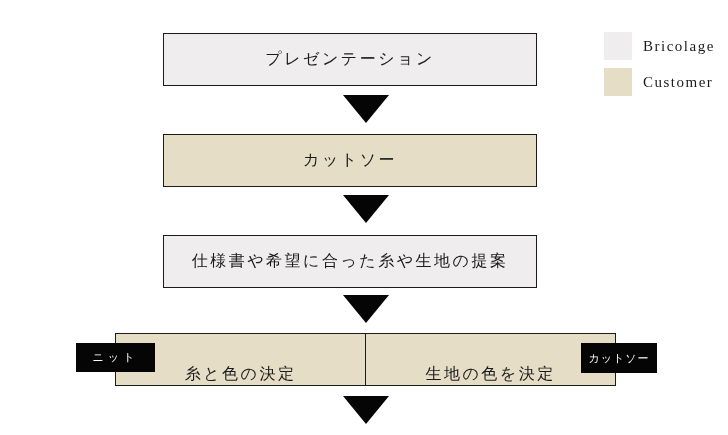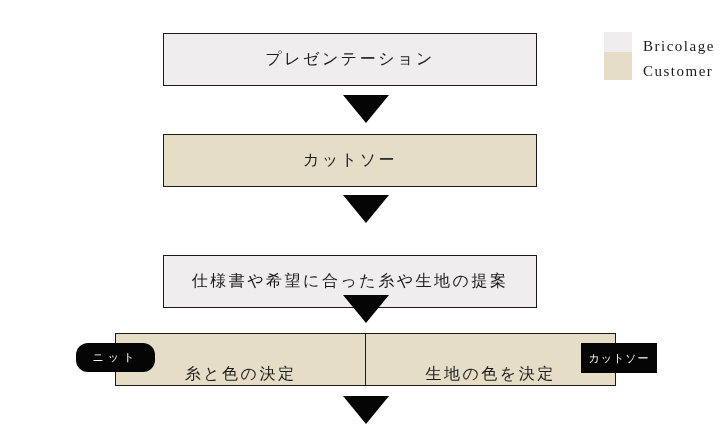--- a/index.html
+++ b/index.html
@@ -61,21 +61,21 @@
   .arrow-2{top:195px;}
   .arrow-3{top:295px;}
   .arrow-4{top:396px;}
   
   .legend-row{
     position:absolute;
     left:604px;
     display:flex;align-items:center;
   }
   .legend-row-1{top:32px;height:28px;}
-  .legend-row-2{top:52px;height:28px;align-items:flex-end;}
+  .legend-row-2{top:68px;height:28px;}
   .swatch{
     width:28px;height:28px;
     display:inline-block;
     flex:0 0 auto;
   }
   .legend-label{
     margin-left:11px;
     font-size:15px;
     letter-spacing:1.5px;
     white-space:nowrap;
@@ -98,32 +98,32 @@
   <div class="box" style="top: 33px; background-color: rgb(239, 237, 238);">
     <span class="box-label">プレゼンテーション</span>
   </div>
   <div class="arrow arrow-1"></div>
 
   <div class="box" style="top: 134px; background-color: rgb(229, 221, 198);">
     <span class="box-label">カットソー</span>
   </div>
   <div class="arrow arrow-2"></div>
 
-  <div class="box" style="top: 235px; background-color: rgb(239, 237, 238); margin-top: 20px;">
+  <div class="box" style="top: 235px; background-color: rgb(239, 237, 238);">
     <span class="box-label">仕様書や希望に合った糸や生地の提案</span>
   </div>
   <div class="arrow arrow-3"></div>
 
   <div class="split-box" style="background-color: rgb(229, 221, 198);">
     <div class="split-cell first">
       <span class="box-label">糸と色の決定</span>
     </div>
     <div class="split-cell">
       <span class="box-label">生地の色を決定</span>
     </div>
   </div>
 
-  <div class="tag tag-knit" style="background-color: rgb(5, 5, 5); border-radius: 12px;">ニット</div>
+  <div class="tag tag-knit" style="background-color: rgb(5, 5, 5);">ニット</div>
   <div class="tag tag-cutsew" style="background-color: rgb(5, 5, 5);">カットソー</div>
 
   <div class="arrow arrow-4"></div>
 
 </div>
 
 </body></html>

